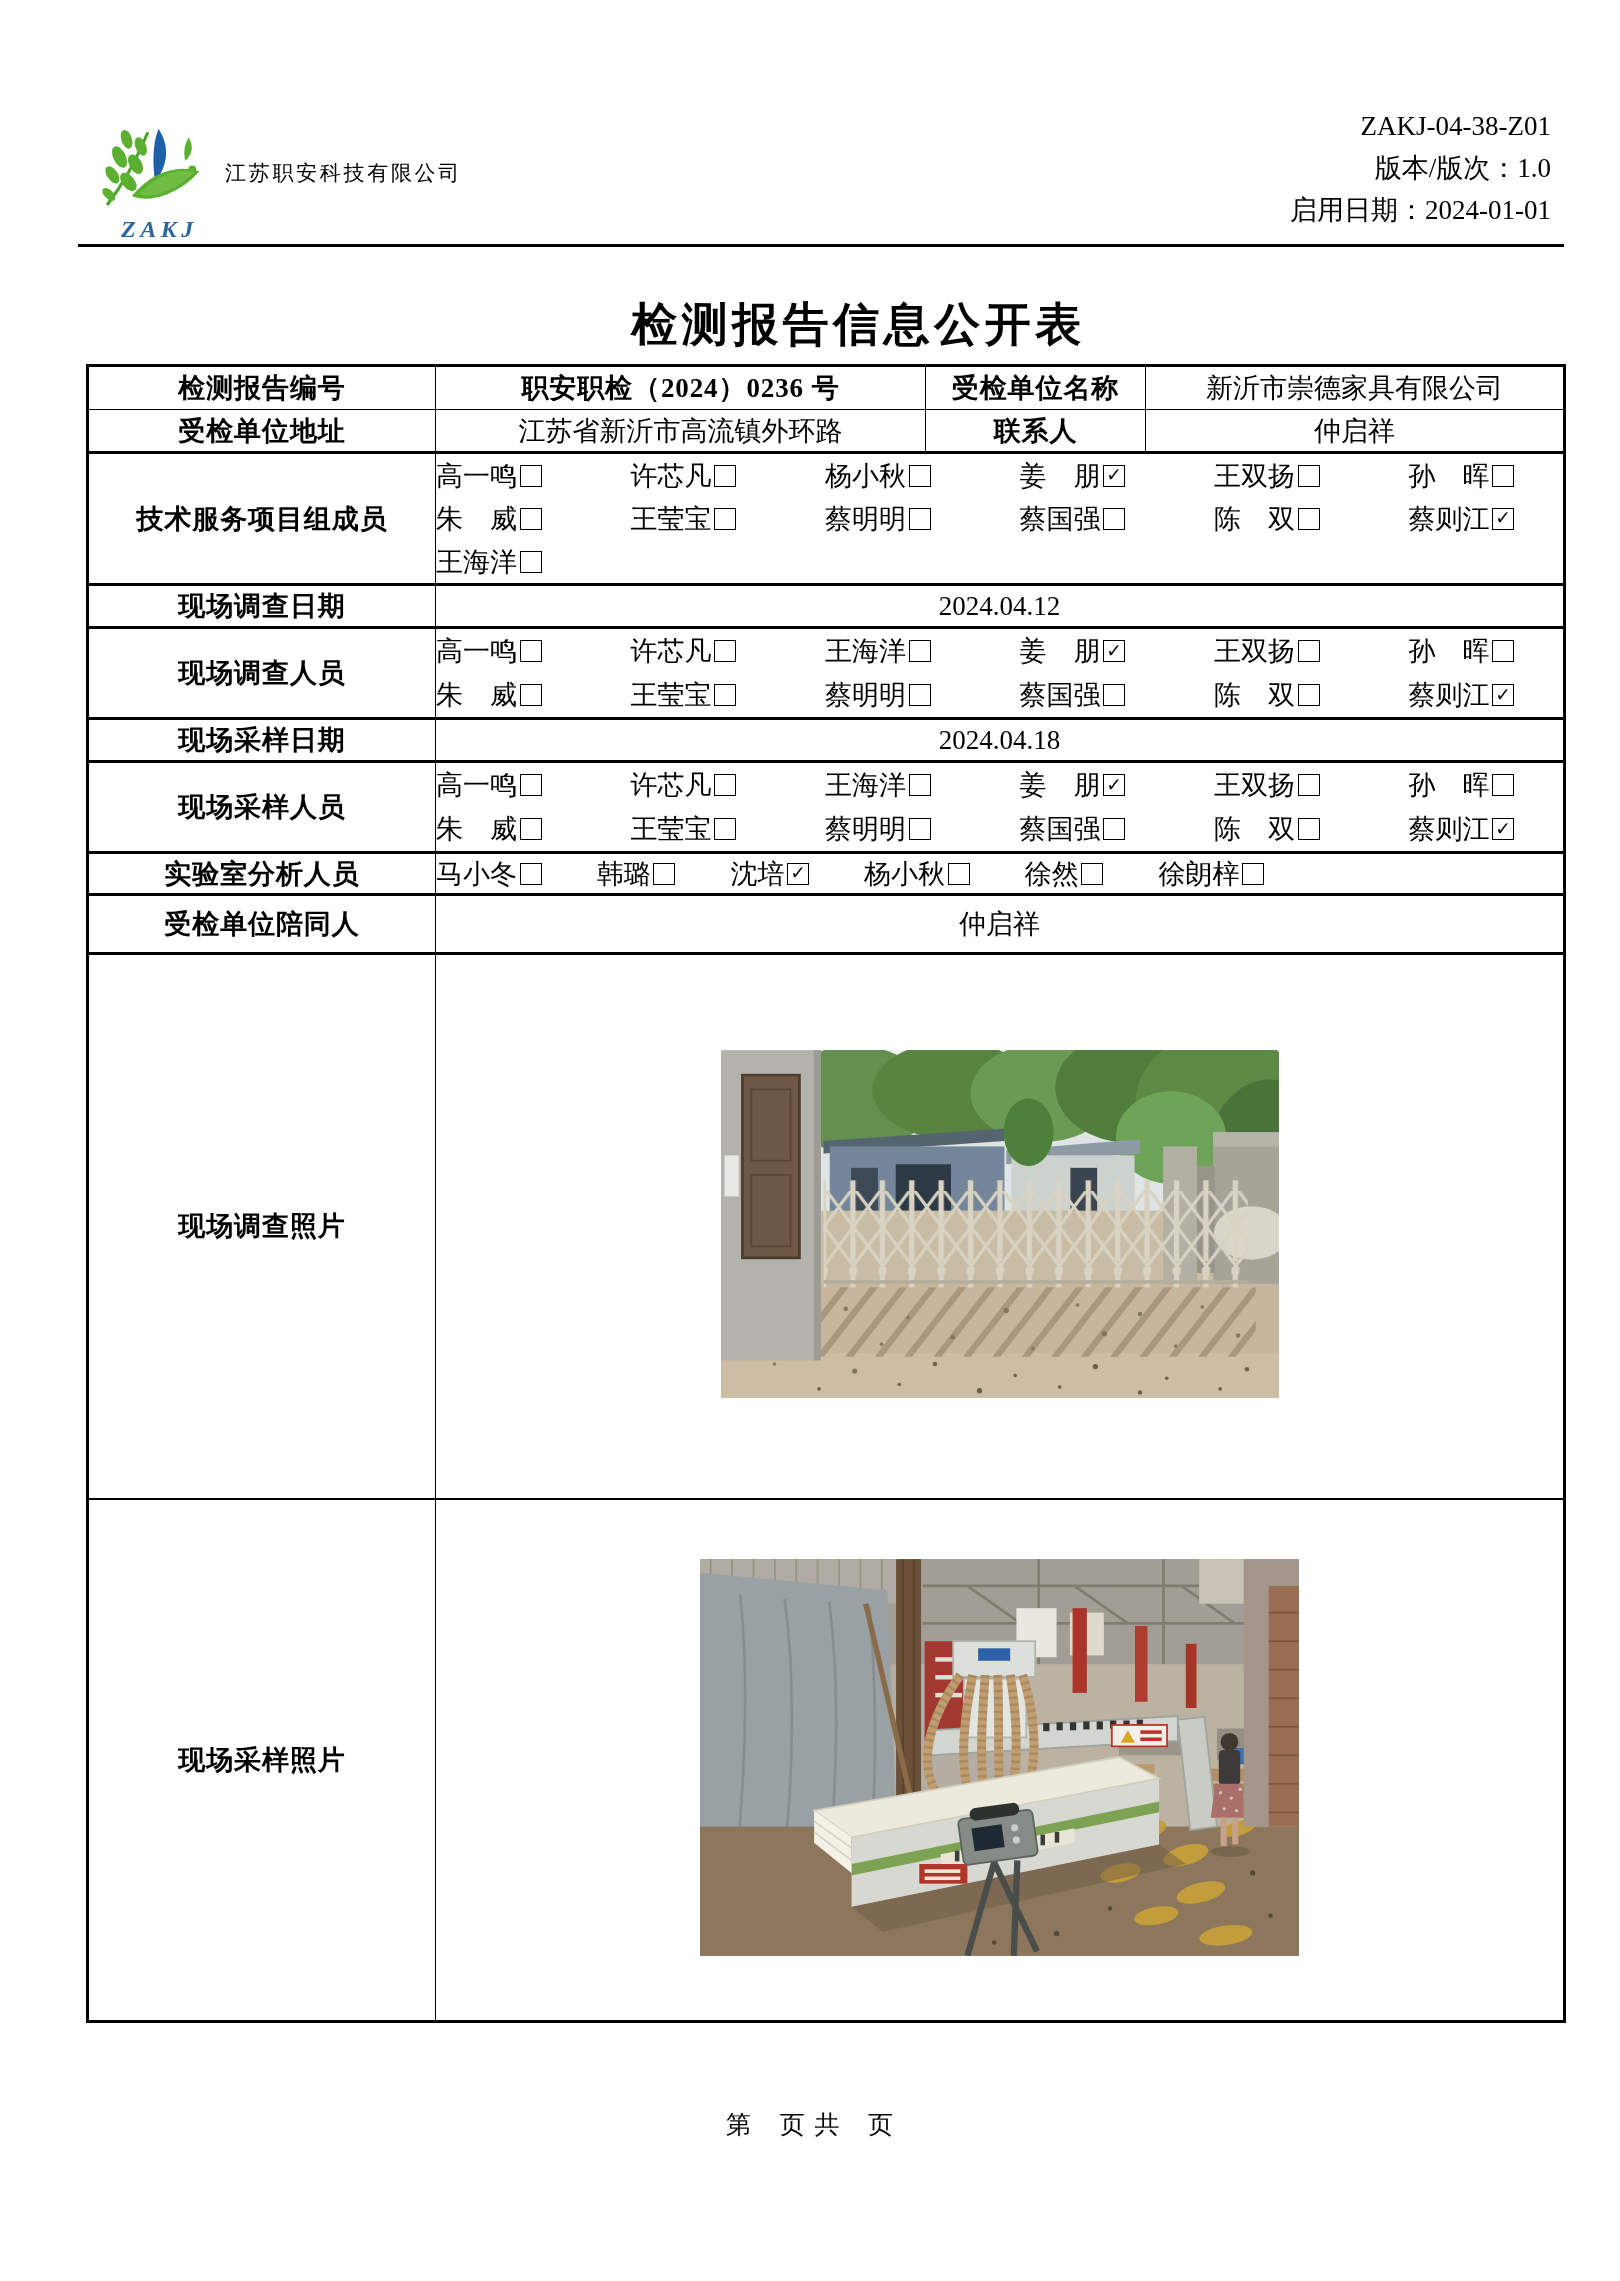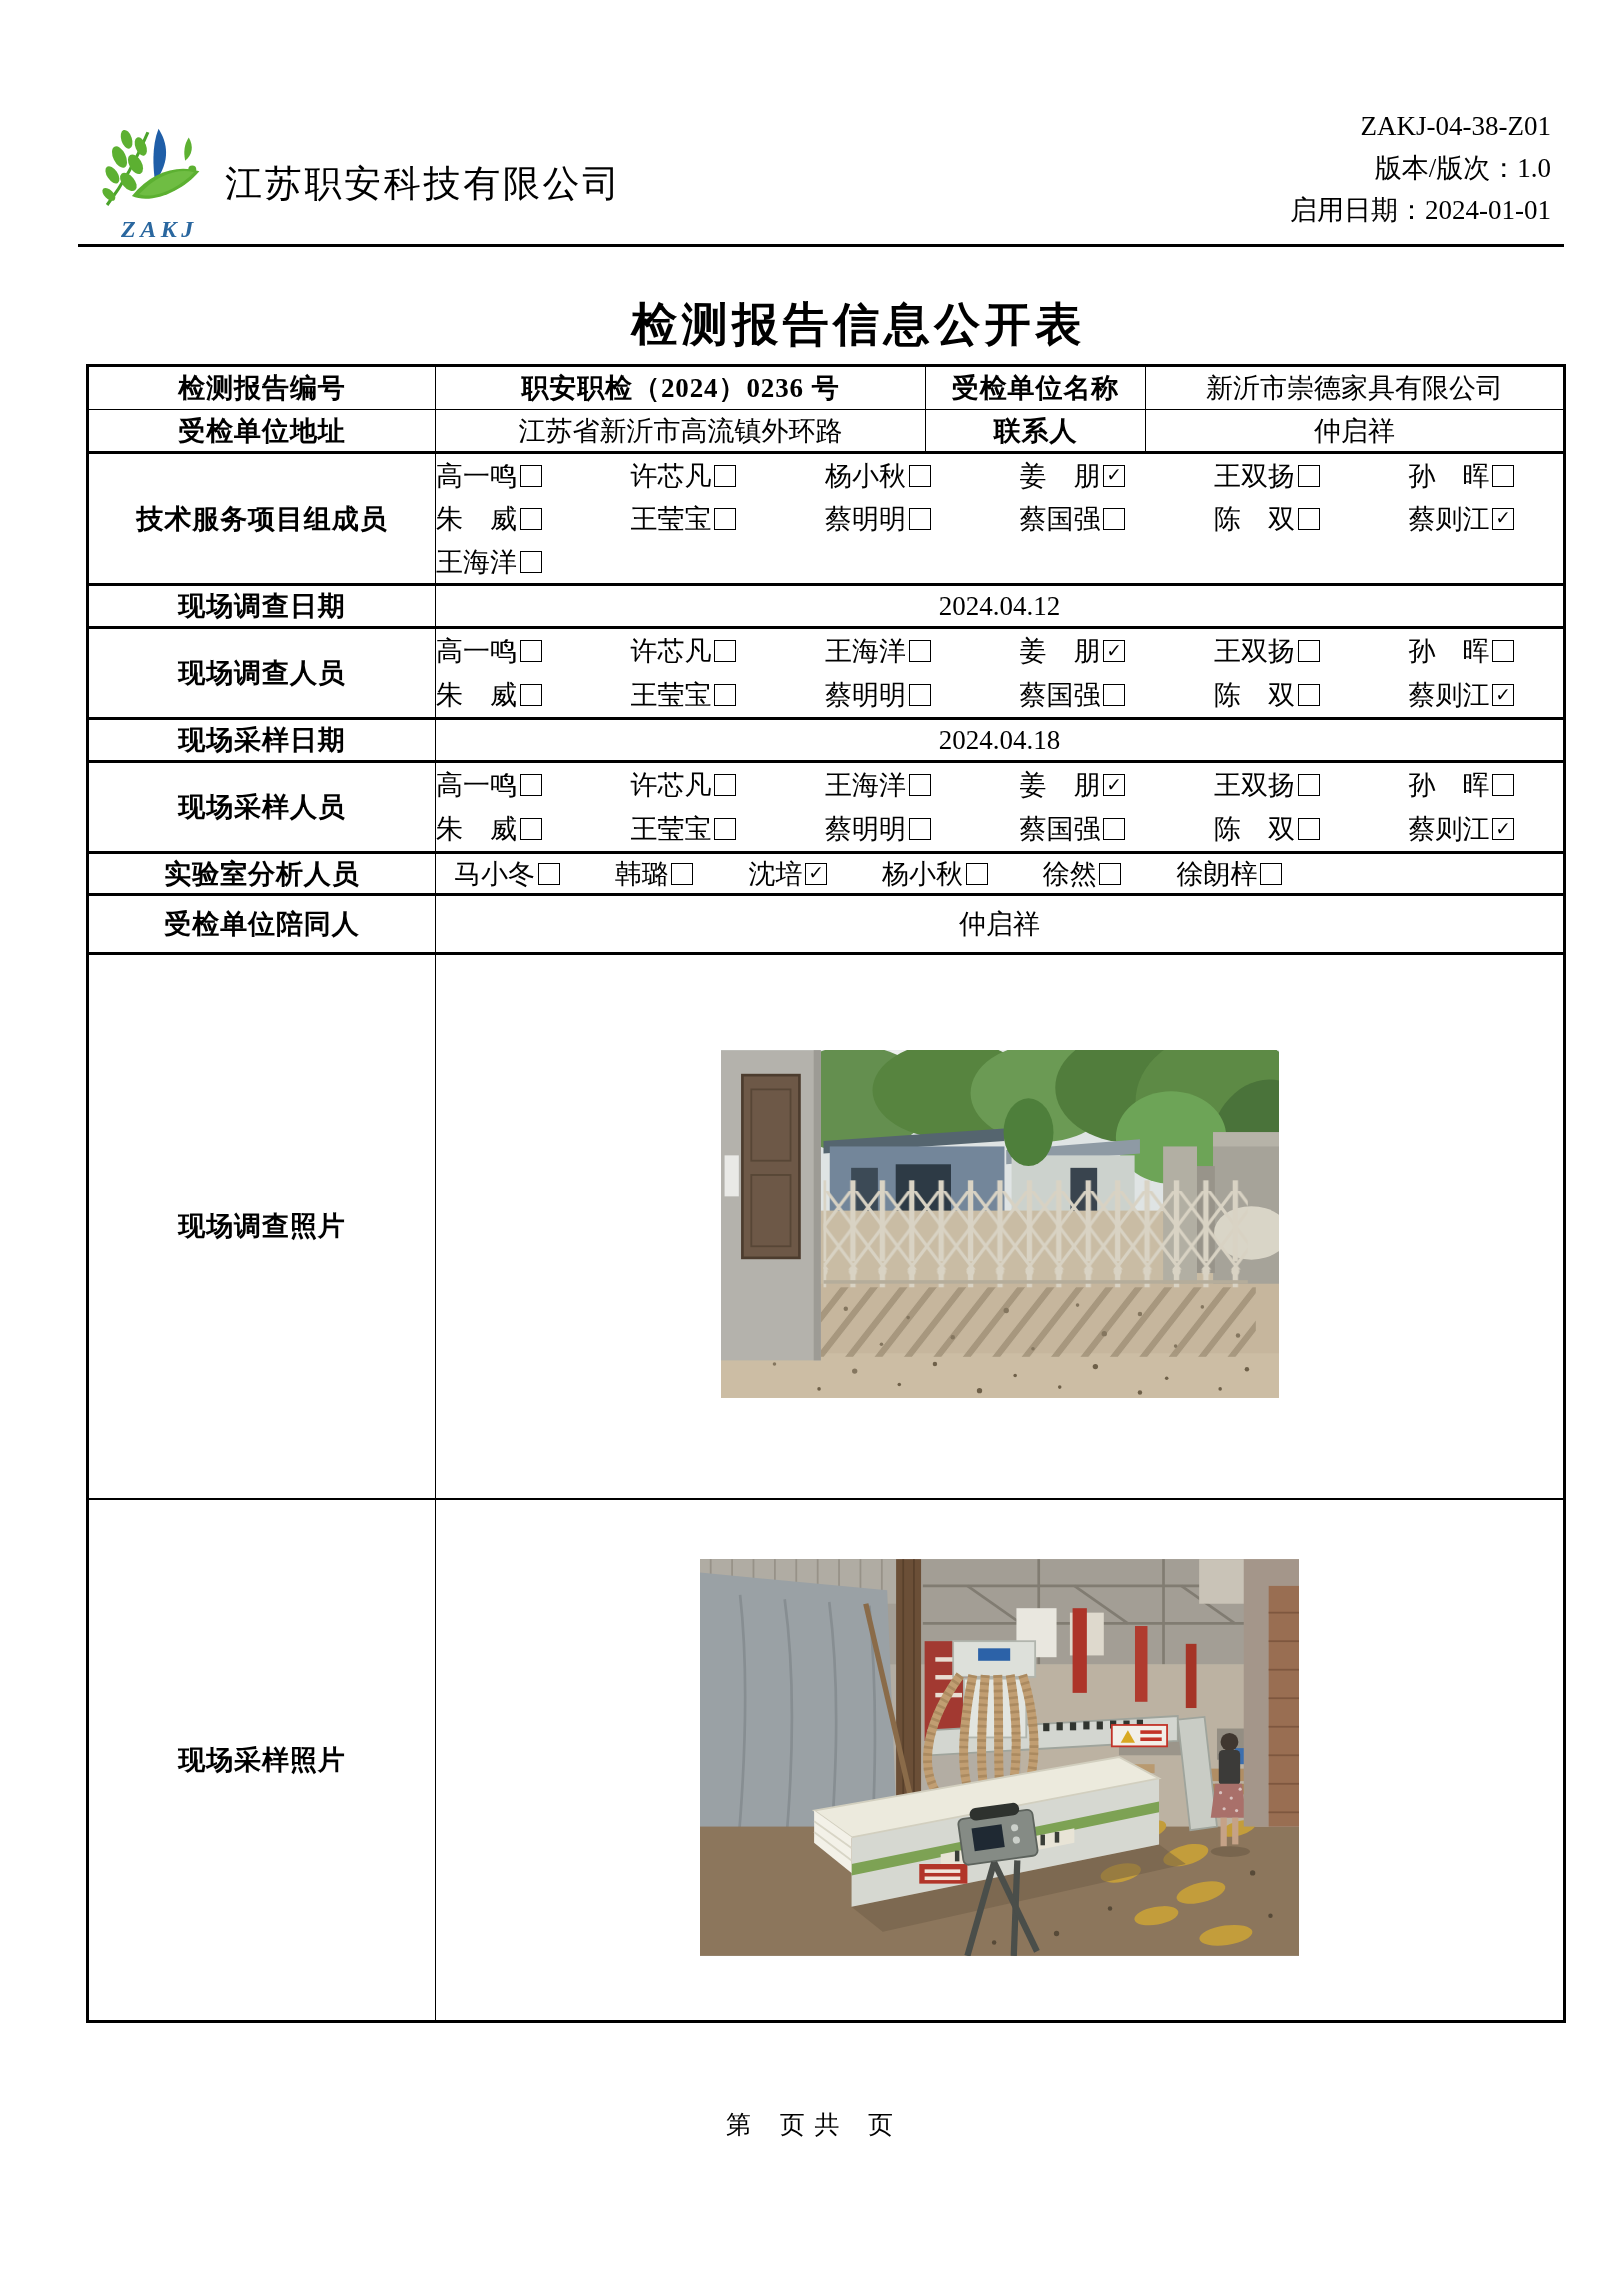--- a/index.html
+++ b/index.html
@@ -6,21 +6,21 @@
   .page {
     position:relative; width:1621px; height:2281px; background:#fff;
     font-family:"Liberation Serif", serif; color:#000; overflow:hidden;
   }
   
   .logo { position:absolute; left:100px; top:123px; width:110px; height:93px; }
   .logo-zakj {
     position:absolute; left:121px; top:216px; font-style:italic; font-weight:700;
     font-size:24px; letter-spacing:4.5px; color:#2a679f; font-family:"Liberation Serif", serif;text-align:center;
   }
-  .company-name { position:absolute; left:225px; top:159px; font-size:37px; letter-spacing:2.7px; }
+  .company-name { position:absolute; left:225px; top:159px; font-size:21px; letter-spacing:2.7px; }
   .doc-meta { position:absolute; right:70px; top:105px; text-align:right; font-size:27px; line-height:42px; }
   .header-rule { position:absolute; left:78px; top:244px; width:1486px; height:2.7px; background:#000; }
   
   .title {
     position:absolute; top:294px; left:0; width:100%; text-align:center;
     font-size:46px; font-weight:700; letter-spacing:4.5px; font-family:"Liberation Serif", serif;padding-left:48px;
   }
   
   .form-table {
     position:absolute; left:86px; top:364px; width:1477px;
@@ -28,21 +28,21 @@
   }
   .form-table td { border:1.8px solid #000; padding:0; vertical-align:middle; overflow:hidden; }
   tr.sep td { border-top:3.6px solid #000; }
   tr.sep2 td { border-top:2.7px solid #000; }
   .lbl { font-family:"Liberation Sans", sans-serif; font-weight:700; font-size:27px; text-align:center; letter-spacing:0.9px; }
   .val-b { font-weight:700; font-size:27px; text-align:center; letter-spacing:0.9px; }
   .val { font-size:27px; text-align:center; }
   .people-cell { padding:0.9px 0 0.9px 12.5px; }
   .person-line { display:flex; align-items:center; height:43px;gap:40px; }
   .person-line.tall { height:44px; }
-  .person-line.tight { height:39px;margin-left:18px; }
+  .person-line.tight { height:39px; }
   .person { display:inline-flex; align-items:center; width:171px; }
   .person-line.tight .person { width:auto; margin-right:15px; }
   .pname { font-size:27px; white-space:pre; }
   .cbox {
     width:22px; height:22px; border:1.8px solid #000; margin-left:2.7px; flex:none;
     display:inline-flex; align-items:center; justify-content:center;
     font-size:18.7px; line-height:1; font-weight:700; box-sizing:border-box;
     font-family:"DejaVu Sans", sans-serif;
   }
   .photo-cell { text-align:center; }

